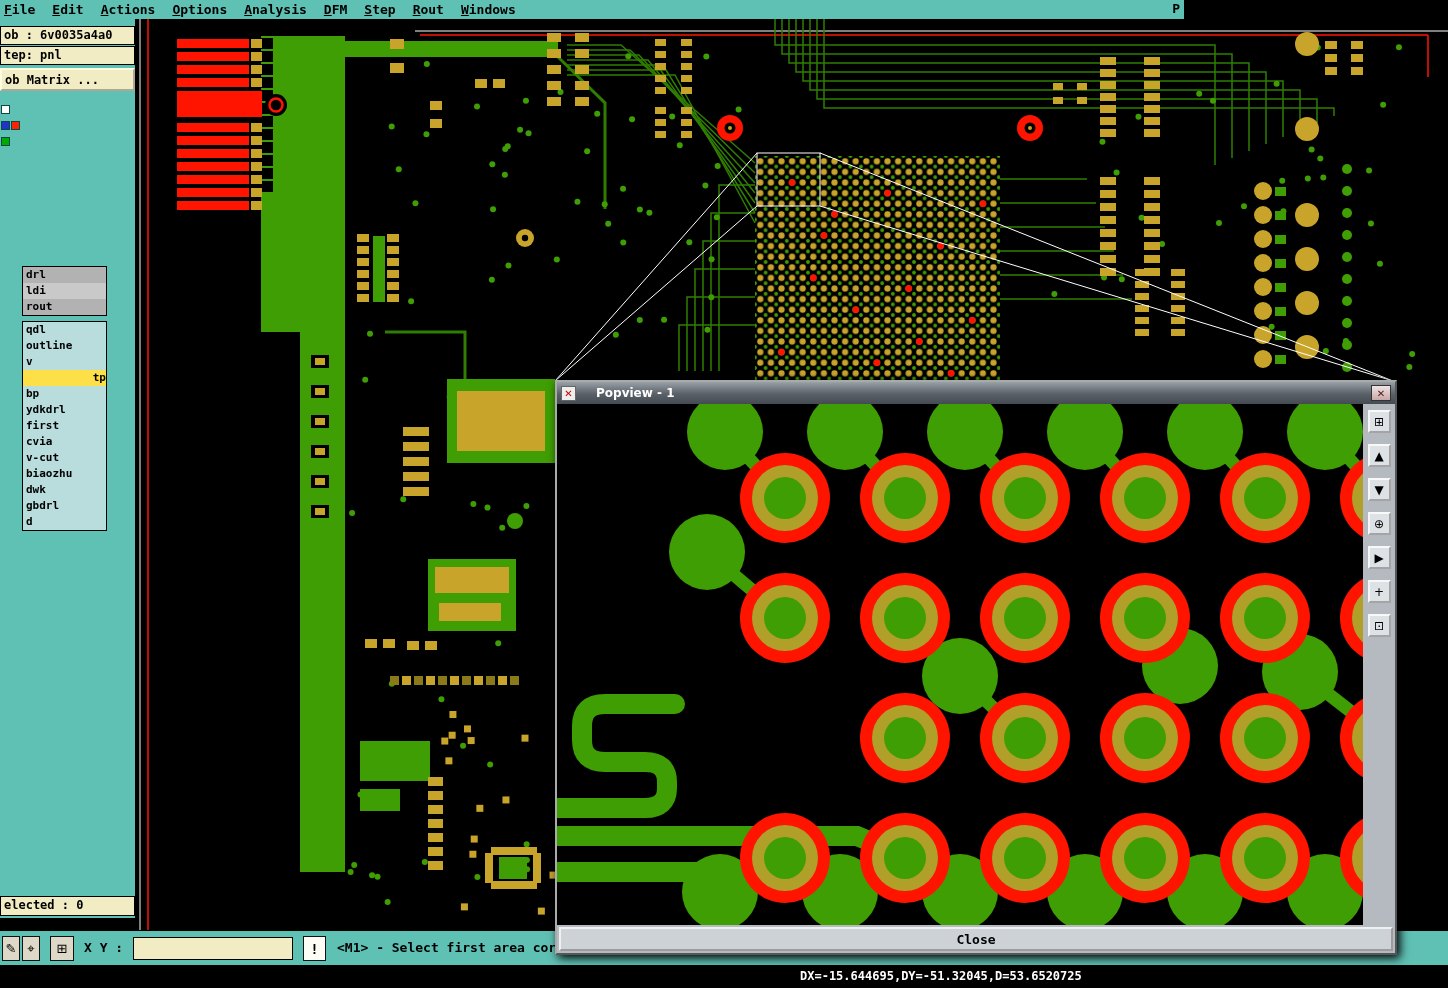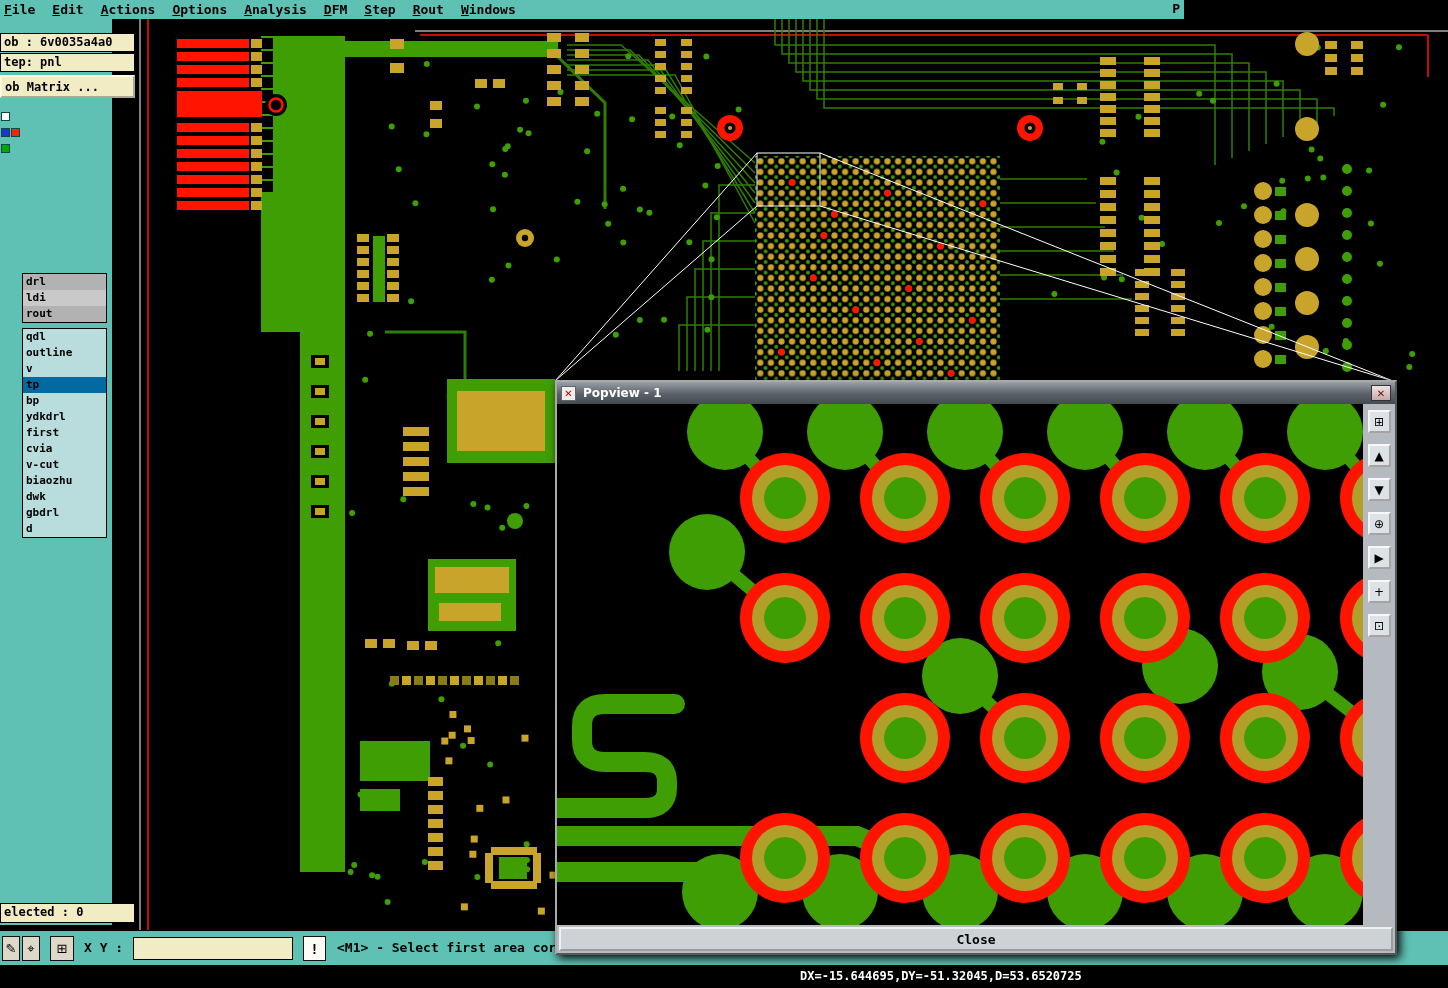--- a/index.html
+++ b/index.html
@@ -3,21 +3,21 @@
 <meta charset="utf-8">
 <style>
   *{box-sizing:border-box;margin:0;padding:0}
   html,body{width:1448px;height:988px;background:#000;overflow:hidden;
     font-family:"DejaVu Sans Mono",monospace;position:relative}
   .menubar{position:absolute;top:0;left:0;width:1184px;height:19px;background:#5fc0b4;
     display:flex;align-items:center;font-size:13px;font-weight:bold;color:#000;z-index:5}
   #menu-items{display:flex;gap:17px;padding-left:4px}
   .menu-item{cursor:default;white-space:nowrap}
   .menu-right{position:absolute;right:4px;top:1px;font-weight:bold}
-  .sidebar{position:absolute;top:14px;left:0;width:112px;height:911px;background:#5fc0b4;z-index:4}
+  .sidebar{position:absolute;top:7px;left:0;width:135px;height:911px;background:#5fc0b4;z-index:4}
   .infobox{position:absolute;left:0;width:135px;background:#f1ecc3;border:1px solid #000;
     font-size:12px;font-weight:bold;line-height:17px;padding-left:3px;white-space:nowrap;overflow:hidden}
   #job-box{top:19px;height:19px}
   #step-box{top:39px;height:19px}
   .matrixbtn{position:absolute;top:61px;left:0;width:135px;height:23px;background:#f1ecc3;
     border:2px outset #fffbe0;font:bold 12px "DejaVu Sans Mono",monospace;text-align:left;padding-left:3px;cursor:pointer}
   #layer-list{position:absolute;top:94px;left:0}
   .layer-group{display:flex;margin-bottom:5px}
   .sw-col{width:22px}
   .sw-slot{height:16px;display:flex;align-items:center;gap:1px;padding-left:1px}
@@ -36,21 +36,21 @@
     border:1px solid #111;font:bold 14px "DejaVu Sans Mono",monospace;cursor:pointer}
   .prompt{position:absolute;left:337px;top:9px;font-size:13px;font-weight:bold;white-space:nowrap}
   .statusbar{position:absolute;top:965px;left:0;width:1448px;height:23px;background:#000;color:#fff;
     font:bold 12px "DejaVu Sans Mono",monospace;line-height:23px;padding-left:800px;z-index:6;white-space:nowrap}
   .popview{position:absolute;left:555px;top:380px;width:842px;height:575px;border:2px outset #aaa;
     background:#9aa0a6;z-index:10;display:flex;flex-direction:column;box-shadow:3px 3px 9px #000}
   .pv-title{flex:0 0 22px;background:linear-gradient(180deg,#98a0a8,#5a6068 55%,#454b52);
     display:flex;align-items:center;position:relative;padding-left:4px}
   .pv-logo{width:15px;height:15px;background:#eee;border:1px solid #666;color:#c00;
     font:bold 10px "DejaVu Sans",sans-serif;text-align:center;line-height:13px}
-  .pv-title-text{color:#fff;font:bold 12px "DejaVu Sans",sans-serif;margin-left:7px}
+  .pv-title-text{color:#fff;font:bold 12px "DejaVu Sans",sans-serif;margin-left:20px}
   .pv-x{position:absolute;right:4px;top:3px;width:20px;height:16px;background:linear-gradient(#f0e4e4,#c8a8a8);
     border:1px solid #333;color:#501818;font:bold 10px "DejaVu Sans",sans-serif;line-height:13px;text-align:center;cursor:pointer;padding:0}
   .pv-body{flex:1;display:flex}
   #pv-svg{background:#000;display:block}
   .pv-tools{width:32px;background:#b4bac0;display:flex;flex-direction:column;align-items:center;padding-top:6px;gap:11px}
   .pv-tool{width:23px;height:23px;background:#dde2e6;border:2px outset #f8f8f8;
     font:12px "DejaVu Sans",sans-serif;line-height:18px;text-align:center;padding:0;cursor:pointer}
   .pv-closebar{flex:0 0 28px;background:#b4bac0;padding:2px}
   .pv-close-btn{width:100%;height:24px;background:#ccd2d6;border:2px outset #f0f0f0;
     font:bold 13px "DejaVu Sans Mono",monospace;cursor:pointer}
@@ -124,21 +124,21 @@
           <div class="sw-slot"></div>
           <div class="sw-slot"></div>
           <div class="sw-slot"></div>
           <div class="sw-slot"></div>
           <div class="sw-slot"></div>
         </div>
         <div class="cells">
           <div class="layer-row" style="background: rgb(185, 220, 220);">qdl</div>
           <div class="layer-row" style="background: rgb(185, 220, 220);">outline</div>
           <div class="layer-row" style="background: rgb(185, 220, 220);">v</div>
-          <div class="layer-row" style="background: #0369a1;">tp</div>
+          <div class="layer-row" style="background: #fde047; text-align: right;">tp</div>
           <div class="layer-row" style="background: rgb(185, 220, 220);">bp</div>
           <div class="layer-row" style="background: rgb(185, 220, 220);">ydkdrl</div>
           <div class="layer-row" style="background: rgb(185, 220, 220);">first</div>
           <div class="layer-row" style="background: rgb(185, 220, 220);">cvia</div>
           <div class="layer-row" style="background: rgb(185, 220, 220);">v-cut</div>
           <div class="layer-row" style="background: rgb(185, 220, 220);">biaozhu</div>
           <div class="layer-row" style="background: rgb(185, 220, 220);">dwk</div>
           <div class="layer-row" style="background: rgb(185, 220, 220);">gbdrl</div>
           <div class="layer-row" style="background: rgb(185, 220, 220);">d</div>
         </div>

